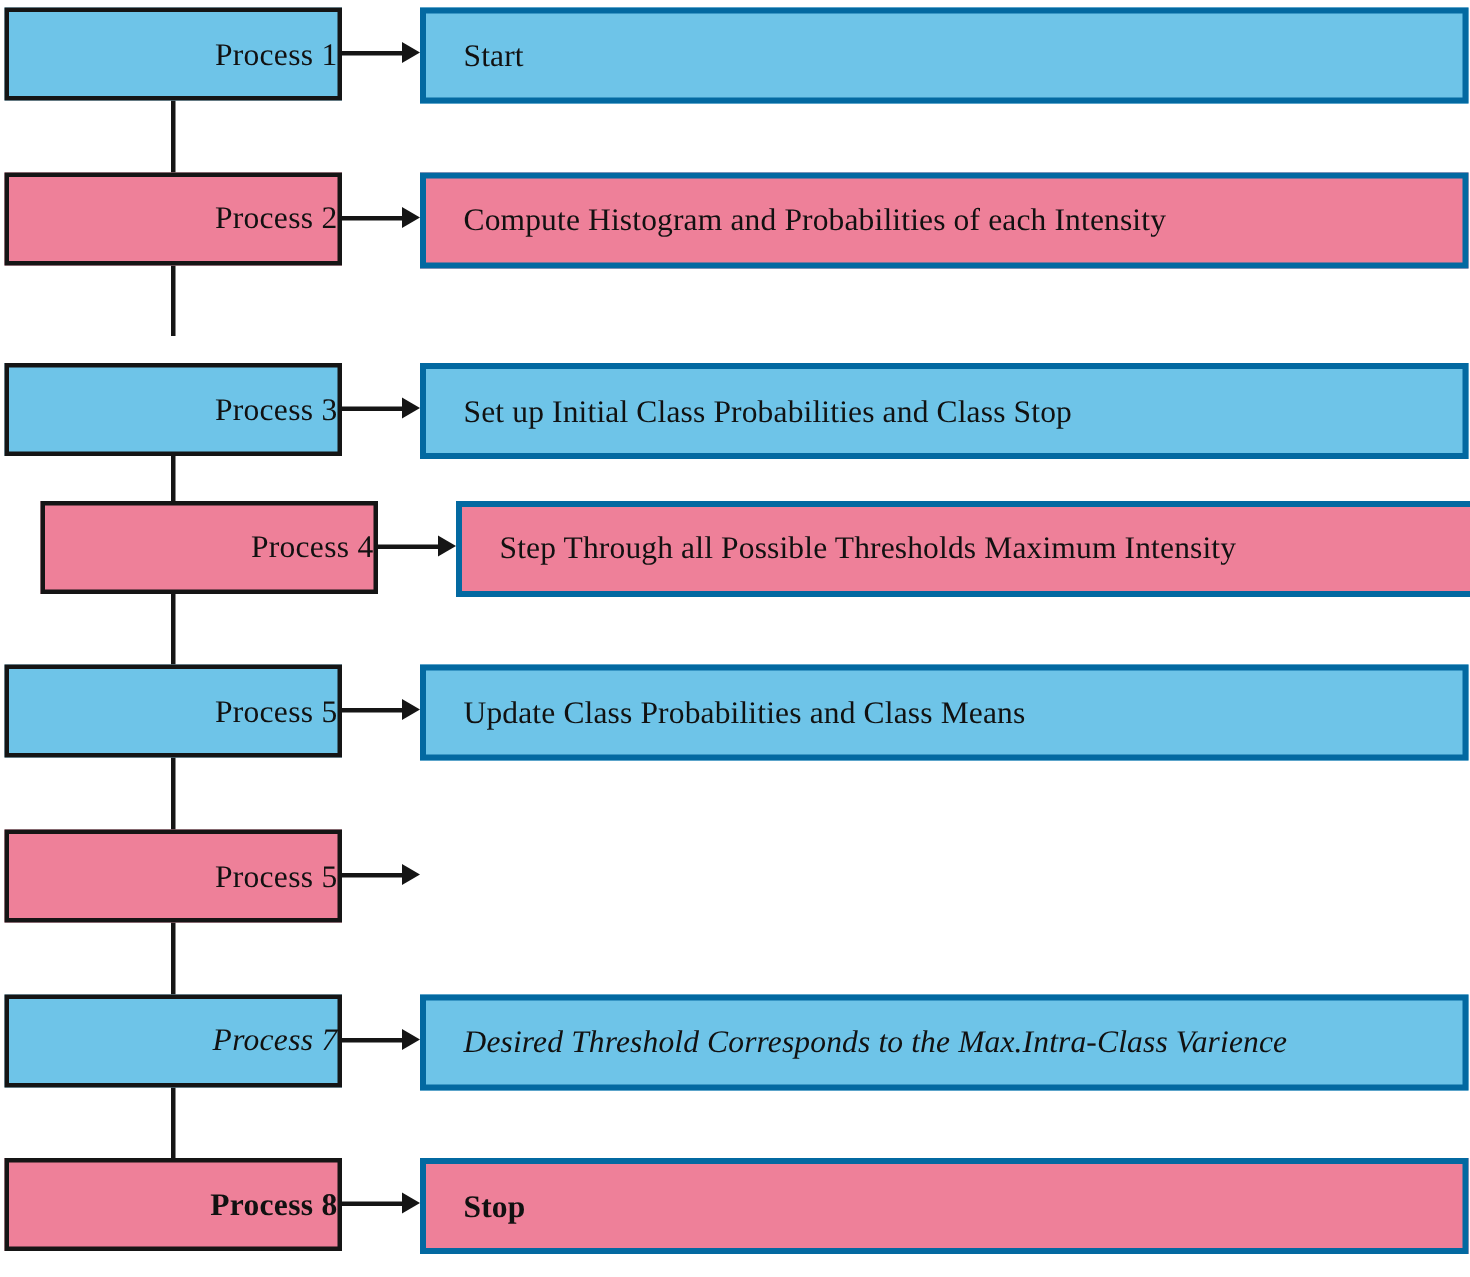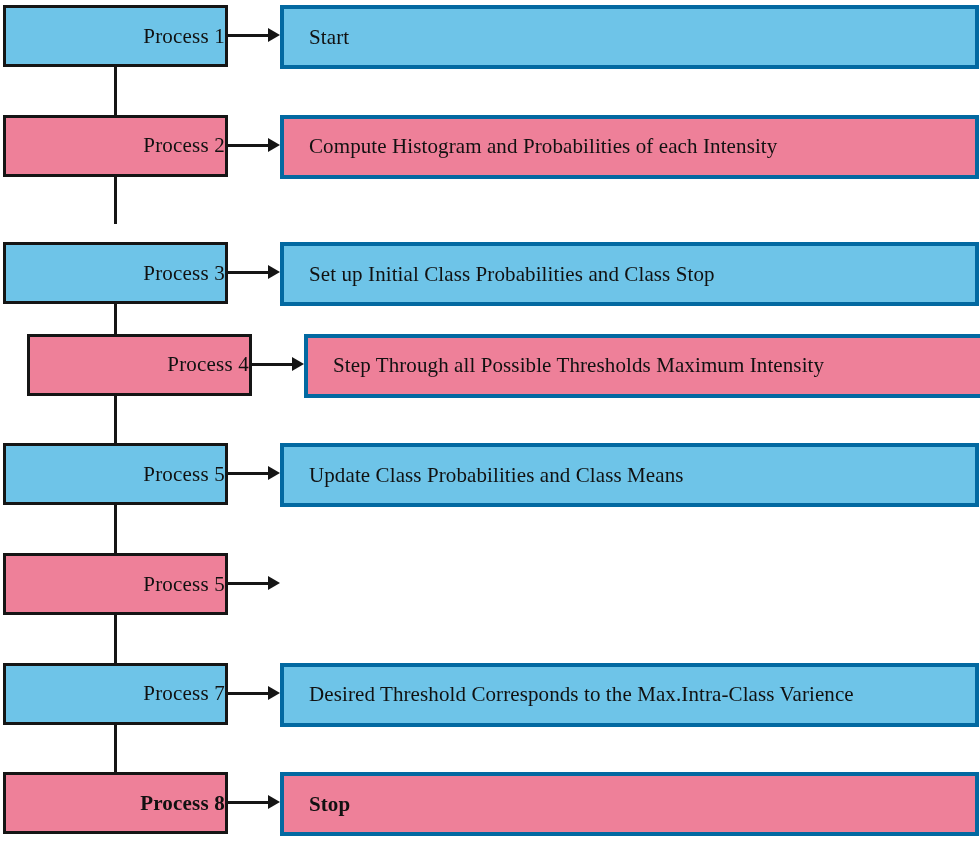--- a/index.html
+++ b/index.html
@@ -192,21 +192,21 @@
       </div>
       <div class="row" style="top: 553px;">
         <div class="process-box pink">
           <span class="process-label">Process 5</span>
         </div>
         <div class="arrow">
           <div class="arrow-shaft"></div>
           <div class="arrow-head"></div>
         </div>
       </div>
-      <div class="row" style="top: 662.6px;">
+      <div class="row" style="top: 662.6px; font-style: italic;">
         <div class="process-box blue">
           <span class="process-label">Process 7</span>
         </div>
         <div class="arrow">
           <div class="arrow-shaft"></div>
           <div class="arrow-head"></div>
         </div>
         <div class="action-box blue">
           <span class="action-label">Desired Threshold Corresponds to the Max.Intra-Class Varience</span>
         </div>

